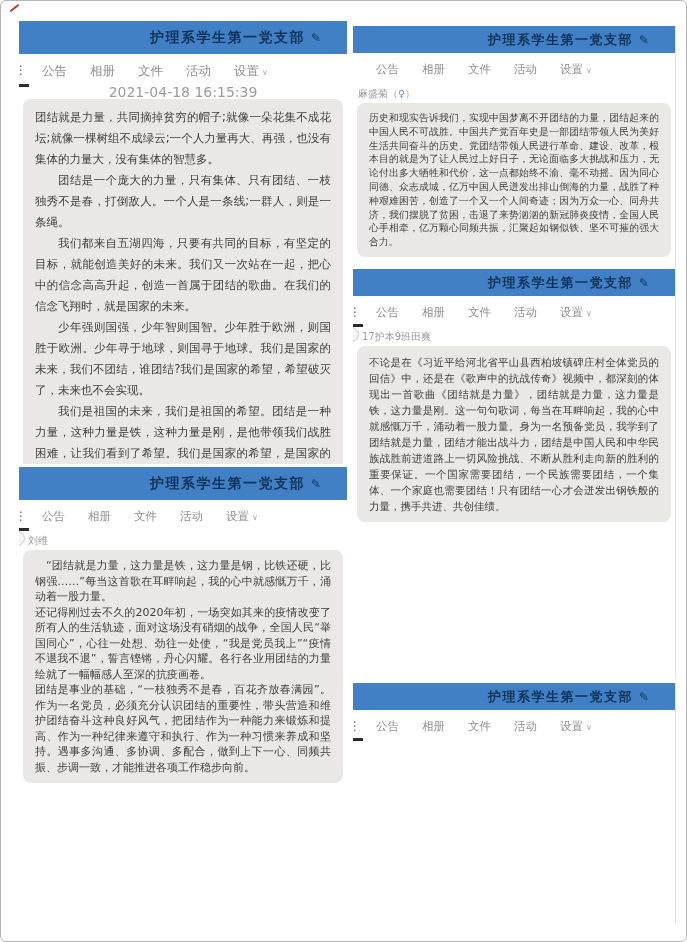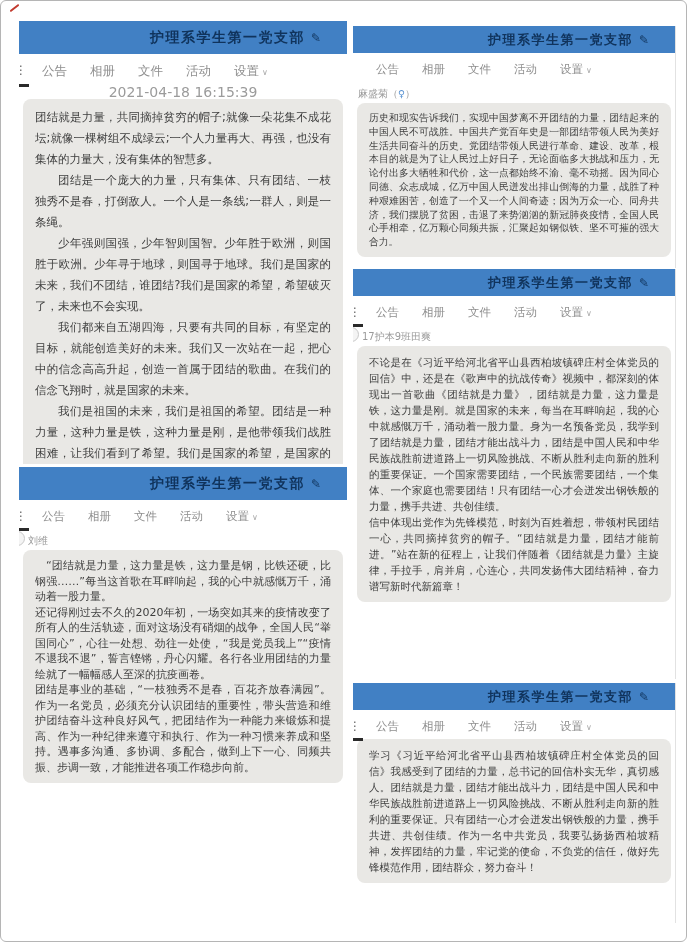--- a/index.html
+++ b/index.html
@@ -58,22 +58,22 @@
       <span class="tab">相册</span>
       <span class="tab">文件</span>
       <span class="tab">活动</span>
       <span class="tab"><span>设置</span><span class="chev">∨</span></span>
       <span class="dash"></span>
     </div>
     <div class="timestamp">2021-04-18 16:15:39</div>
     <div class="bubble fz-a indent">
       <p>团结就是力量，共同摘掉贫穷的帽子;就像一朵花集不成花坛;就像一棵树组不成绿云;一个人力量再大、再强，也没有集体的力量大，没有集体的智慧多。</p>
       <p>团结是一个庞大的力量，只有集体、只有团结、一枝独秀不是春，打倒敌人。一个人是一条线;一群人，则是一条绳。</p>
+      <p>我们都来自五湖四海，只要有共同的目标，有坚定的目标，就能创造美好的未来。我们又一次站在一起，把心中的信念高高升起，创造一首属于团结的歌曲。在我们的信念飞翔时，就是国家的未来。</p>
       <p>少年强则国强，少年智则国智。少年胜于欧洲，则国胜于欧洲。少年寻于地球，则国寻于地球。我们是国家的未来，我们不团结，谁团结?我们是国家的希望，希望破灭了，未来也不会实现。</p>
-      <p>我们都来自五湖四海，只要有共同的目标，有坚定的目标，就能创造美好的未来。我们又一次站在一起，把心中的信念高高升起，创造一首属于团结的歌曲。在我们的信念飞翔时，就是国家的未来。</p>
       <p>我们是祖国的未来，我们是祖国的希望。团结是一种力量，这种力量是铁，这种力量是刚，是他带领我们战胜困难，让我们看到了希望。我们是国家的希望，是国家的力量。团结的风从我耳边吹过，我听见了团结的歌声，这歌声让我自豪，让我骄傲。</p>
     </div>
   </div>
 
   <div class="panel" style="left:18px;top:466px;width:328px;height:456px;">
     <div class="titlebar big">
       <span class="g-title">护理系学生第一党支部</span>
       <span class="edit-glyph">✎</span>
     </div>
     <div class="tabs small">
@@ -128,36 +128,32 @@
       <span class="tab">文件</span>
       <span class="tab">活动</span>
       <span class="tab"><span>设置</span><span class="chev">∨</span></span>
       <span class="dash"></span>
     </div>
     <div class="userrow">
       <span class="avatar-arc"></span>
       <span class="username">17护本9班田爽</span>
     </div>
     <div class="bubble fz-d">
-      <p>不论是在《习近平给河北省平山县西柏坡镇碑庄村全体党员的回信》中，还是在《歌声中的抗战传奇》视频中，都深刻的体现出一首歌曲《团结就是力量》，团结就是力量，这力量是铁，这力量是刚。就是国家的未来，每当在耳畔响起，我的心中就感慨万千，涌动着一股力量。身为一名预备党员，我学到了团结就是力量，团结才能出战斗力，团结是中国人民和中华民族战胜前进道路上一切风险挑战、不断从胜利走向新的胜利的重要保证。一个国家需要团结，一个民族需要团结，一个集体、一个家庭也需要团结！只有团结一心才会迸发出钢铁般的力量，携手共进、共创佳绩。</p>
-      <p>信中体现出党作为先锋模范，时刻为百姓着想，带领村民团结一心，共同摘掉贫穷的帽子。“团结就是力量，团结才能前进。”站在新的征程上，让我们伴随着《团结就是力量》主旋律，手拉手，肩并肩，心连心，共同发扬伟大团结精神，奋力谱写新时代新篇章！</p>
+      <p>不论是在《习近平给河北省平山县西柏坡镇碑庄村全体党员的回信》中，还是在《歌声中的抗战传奇》视频中，都深刻的体现出一首歌曲《团结就是力量》，团结就是力量，这力量是铁，这力量是刚。这一句句歌词，每当在耳畔响起，我的心中就感慨万千，涌动着一股力量。身为一名预备党员，我学到了团结就是力量，团结才能出战斗力，团结是中国人民和中华民族战胜前进道路上一切风险挑战、不断从胜利走向新的胜利的重要保证。一个国家需要团结，一个民族需要团结，一个集体、一个家庭也需要团结！只有团结一心才会迸发出钢铁般的力量，携手共进、共创佳绩。</p>
     </div>
   </div>
 
   <div class="panel rb" style="left:352px;top:682px;width:322px;height:240px;">
     <div class="titlebar small">
       <span class="g-title">护理系学生第一党支部</span>
       <span class="edit-glyph">✎</span>
     </div>
     <div class="tabs small">
       <span class="dots">⋮</span>
       <span class="tab">公告</span>
       <span class="tab">相册</span>
       <span class="tab">文件</span>
       <span class="tab">活动</span>
       <span class="tab"><span>设置</span><span class="chev">∨</span></span>
       <span class="dash"></span>
     </div>
-    <div class="bubble fz-d">
-      <p>学习《习近平给河北省平山县西柏坡镇碑庄村全体党员的回信》我感受到了团结的力量，总书记的回信朴实无华，真切感人。团结就是力量，团结才能出战斗力，团结是中国人民和中华民族战胜前进道路上一切风险挑战、不断从胜利走向新的胜利的重要保证。只有团结一心才会迸发出钢铁般的力量，携手共进、共创佳绩。作为一名中共党员，我要弘扬扬西柏坡精神，发挥团结的力量，牢记党的使命，不负党的信任，做好先锋模范作用，团结群众，努力奋斗！</p>
-    </div>
   </div>
 </div>
 
 </body></html>

